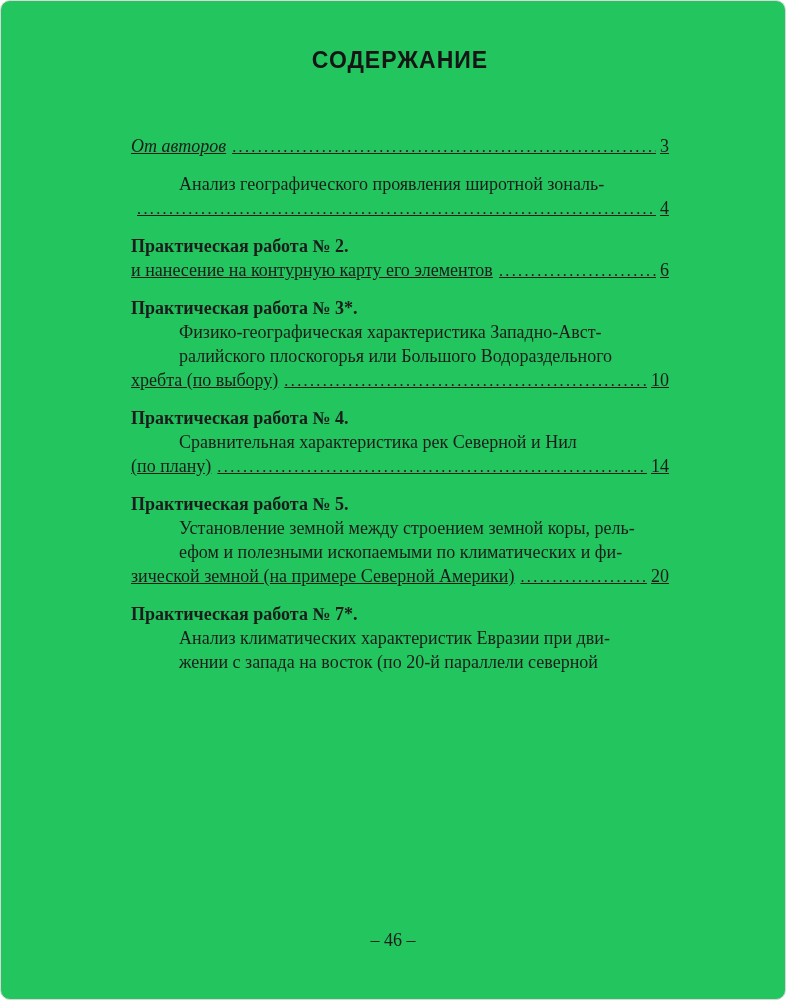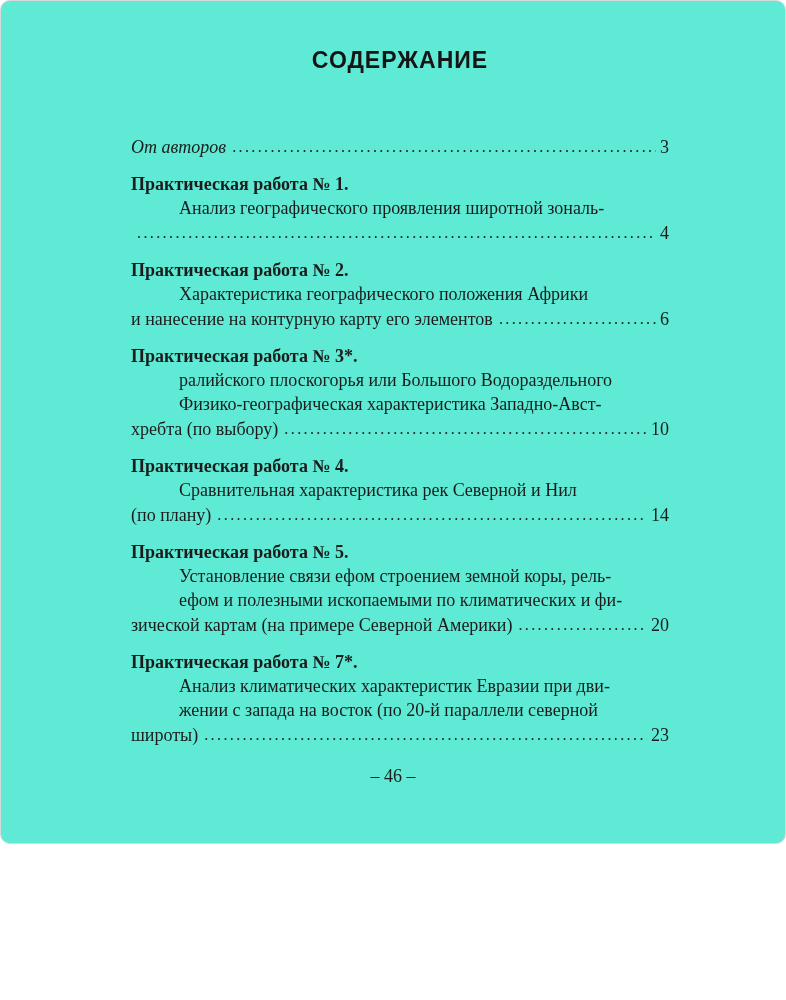--- a/index.html
+++ b/index.html
@@ -3,23 +3,23 @@
 <meta charset="utf-8">
 <style>
   html, body {
     margin: 0;
     padding: 0;
     background: #ffffff;
   }
   .page {
     position: relative;
     width: 786px;
-    height: 844px;
+    height: 1000px;
     box-sizing: border-box;
-    background: #5eead4;
+    background: #22c55e;
     border: 1px solid #d8d8d8;
     border-radius: 10px;
     overflow: hidden;
     font-family: "Liberation Serif", serif;
     color: #1c1c1c;
   }
   .content {
     padding: 46px 116px 0 130px;
   }
   .toc-title {
@@ -44,21 +44,22 @@
   }
   .line {
     white-space: nowrap;
     margin-left: 48px;
   }
   .italic {
     font-style: italic;
   }
   .dotline {
     display: flex;
-    align-items: flex-end;
+    align-items: flex-start;
+    text-decoration: underline;
   }
   .dotline .text {
     white-space: nowrap;
     flex: 0 0 auto;
   }
   .leader {
     flex: 1 1 auto;
     overflow: hidden;
     white-space: nowrap;
     min-width: 14px;
@@ -71,21 +72,21 @@
     color: #222222;
   }
   .pagenum {
     flex: 0 0 auto;
     white-space: nowrap;
   }
   .footer {
     position: absolute;
     left: 0;
     right: 0;
-    bottom: 56px;
+    bottom: 48px;
     text-align: center;
     font-size: 18px;
     color: #1c1c1c;
   }
 </style>
 </head>
 <body>
 
 <div class="page">
   <div class="content">
@@ -96,78 +97,71 @@
 
       <div class="entry">
         <div class="dotline">
           <span class="text italic">От авторов</span>
           <span class="leader"></span>
           <span class="pagenum">3</span>
         </div>
       </div>
 
       <div class="entry">
-        <div class="heading">Практическая работа № 1.</div>
         <div class="line">Анализ географического проявления широтной зональ-</div>
         <div class="dotline">
           <span class="leader"></span>
           <span class="pagenum">4</span>
         </div>
       </div>
 
       <div class="entry">
         <div class="heading">Практическая работа № 2.</div>
-        <div class="line">Характеристика географического положения Африки</div>
         <div class="dotline">
           <span class="text">и нанесение на контурную карту его элементов</span>
           <span class="leader"></span>
           <span class="pagenum">6</span>
         </div>
       </div>
 
       <div class="entry">
         <div class="heading">Практическая работа № 3*.</div>
+        <div class="line">Физико-географическая характеристика Западно-Авст-</div>
         <div class="line">ралийского плоскогорья или Большого Водораздельного</div>
-        <div class="line">Физико-географическая характеристика Западно-Авст-</div>
         <div class="dotline">
           <span class="text">хребта (по выбору)</span>
           <span class="leader"></span>
           <span class="pagenum">10</span>
         </div>
       </div>
 
       <div class="entry">
         <div class="heading">Практическая работа № 4.</div>
         <div class="line">Сравнительная характеристика рек Северной и Нил</div>
         <div class="dotline">
           <span class="text">(по плану)</span>
           <span class="leader"></span>
           <span class="pagenum">14</span>
         </div>
       </div>
 
       <div class="entry">
         <div class="heading">Практическая работа № 5.</div>
-        <div class="line">Установление связи ефом строением земной коры, рель-</div>
+        <div class="line">Установление земной между строением земной коры, рель-</div>
         <div class="line">ефом и полезными ископаемыми по климатических и фи-</div>
         <div class="dotline">
-          <span class="text">зической картам (на примере Северной Америки)</span>
+          <span class="text">зической земной (на примере Северной Америки)</span>
           <span class="leader"></span>
           <span class="pagenum">20</span>
         </div>
       </div>
 
       <div class="entry">
         <div class="heading">Практическая работа № 7*.</div>
         <div class="line">Анализ климатических характеристик Евразии при дви-</div>
         <div class="line">жении с запада на восток (по 20-й параллели северной</div>
-        <div class="dotline">
-          <span class="text">широты)</span>
-          <span class="leader"></span>
-          <span class="pagenum">23</span>
-        </div>
       </div>
 
     </div>
   </div>
 
   <div class="footer">– 46 –</div>
 </div>
 
 </body></html>

